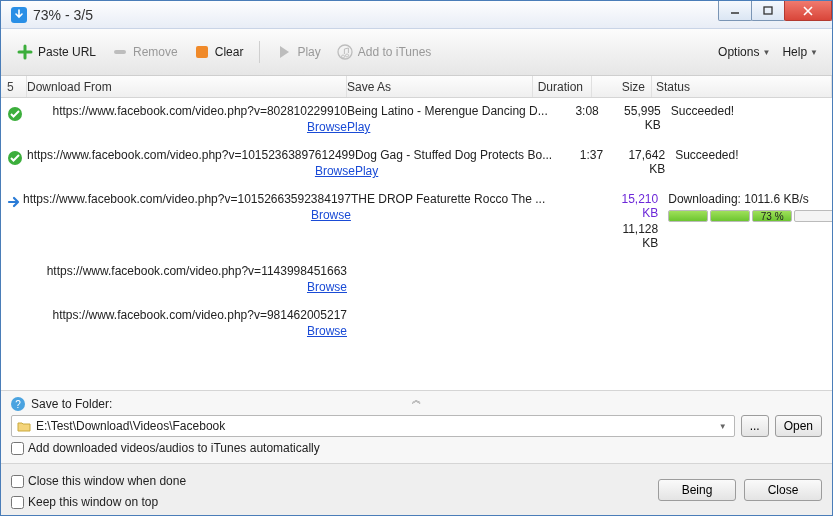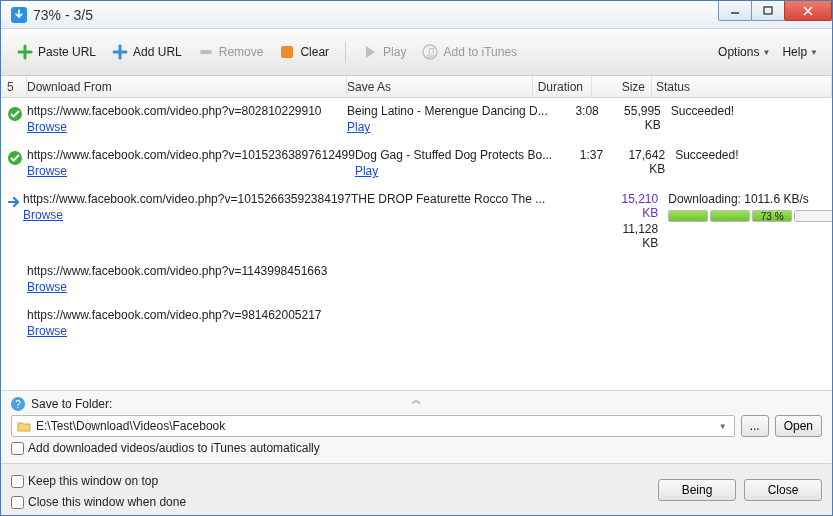--- a/index.html
+++ b/index.html
@@ -31,21 +31,21 @@
   .colhdr .c-dur  { flex: 0 0 59px; padding-right:8px; }
   .colhdr .c-size { flex: 0 0 60px; text-align:right; padding-right:6px; }
   .colhdr .c-stat { flex: 1; padding-left:4px; }
   .colhdr > div { border-right:1px solid #e0e0e0; height:100%; display:flex; align-items:center; }
   .colhdr .c-dur, .colhdr .c-size { justify-content:flex-end; }
   
   
   .rows { flex:1; overflow:hidden; background:#fff; }
   .row { display:flex; padding: 6px 0 8px 6px; border-bottom: 0; min-height: 42px; }
   .row .icon-col { width:20px; padding-top:2px; }
-  .row .c-from { flex:0 0 320px; display:flex; flex-direction:column; gap:2px; }
+  .row .c-from { flex:0 0 320px; display:flex; flex-direction:column; gap:2px;align-items:flex-end; }
   .row .c-save { flex:0 0 186px; display:flex; flex-direction:column; gap:2px; }
   .row .c-dur  { flex:0 0 59px; text-align:right; padding-right:8px; }
   .row .c-size { flex:0 0 60px; text-align:right; padding-right:6px; display:flex; flex-direction:column; gap:2px; }
   .row .c-stat { flex:1; padding-left:4px; display:flex; flex-direction:column; gap:3px; }
   .url { color:#222; white-space:nowrap; overflow:hidden; text-overflow:ellipsis; }
   .link { color:#1a4bd6; text-decoration:underline; cursor:pointer; width:fit-content; }
   .gray { color:#6d28d9; }
   
   .progress { display:flex; gap:2px; height:14px; align-items:center; width:170px; }
   .seg { height:12px; border:1px solid #bbb; background:#f4f4f4; border-radius:2px; position:relative; overflow:hidden; }
@@ -102,28 +102,20 @@
 
 <div class="toolbar">
   <div class="tbtn">
     <span class="ico">
         <svg width="16" height="16">
           <path d="M8 2v12M2 8h12" stroke="#3cae3c" stroke-width="3" stroke-linecap="round"></path>
         </svg>
       </span>
     <span>Paste URL</span>
   </div>
-  <div class="tbtn">
-    <span class="ico">
-        <svg width="16" height="16">
-          <path d="M8 2v12M2 8h12" stroke="#3a8ed8" stroke-width="3" stroke-linecap="round"></path>
-        </svg>
-      </span>
-    <span>Add URL</span>
-  </div>
   <div class="tbtn disabled">
     <span class="ico">
         <svg width="16" height="16">
           <rect x="2" y="6" width="12" height="4" rx="2" fill="#bdbdbd"></rect>
         </svg>
       </span>
     <span>Remove</span>
   </div>
   <div class="tbtn">
     <span class="ico">
@@ -300,24 +292,24 @@
   <div class="chk-row">
     <input type="checkbox" style="">
     <span>Add downloaded videos/audios to iTunes automatically</span>
   </div>
 </div>
 
 <div class="footer">
   <div class="opts">
     <label class="chk-row">
         <input type="checkbox" style="">
-        <span>Keep this window on top</span>
+        <span>Close this window when done</span>
       </label>
     <label class="chk-row">
         <input type="checkbox" style="">
-        <span>Close this window when done</span>
+        <span>Keep this window on top</span>
       </label>
   </div>
   <div class="btns">
     <button class="btn wide">Being</button>
     <button class="btn wide">Close</button>
   </div>
 </div>
 
 </body></html>

